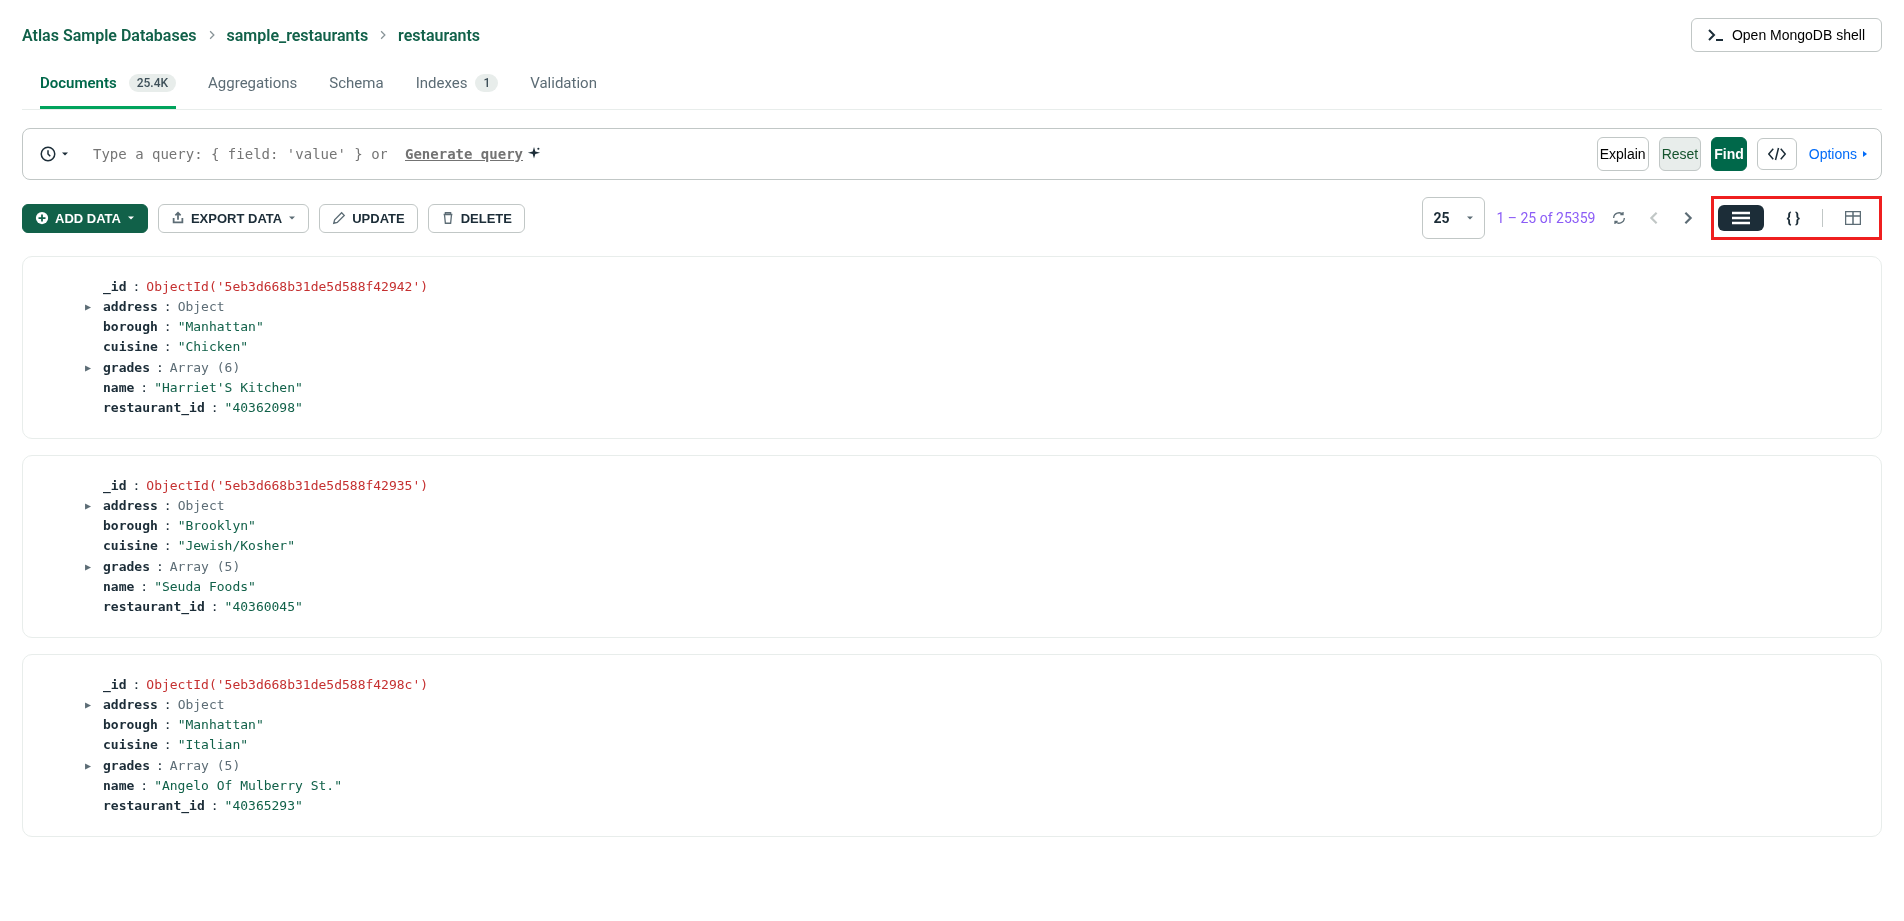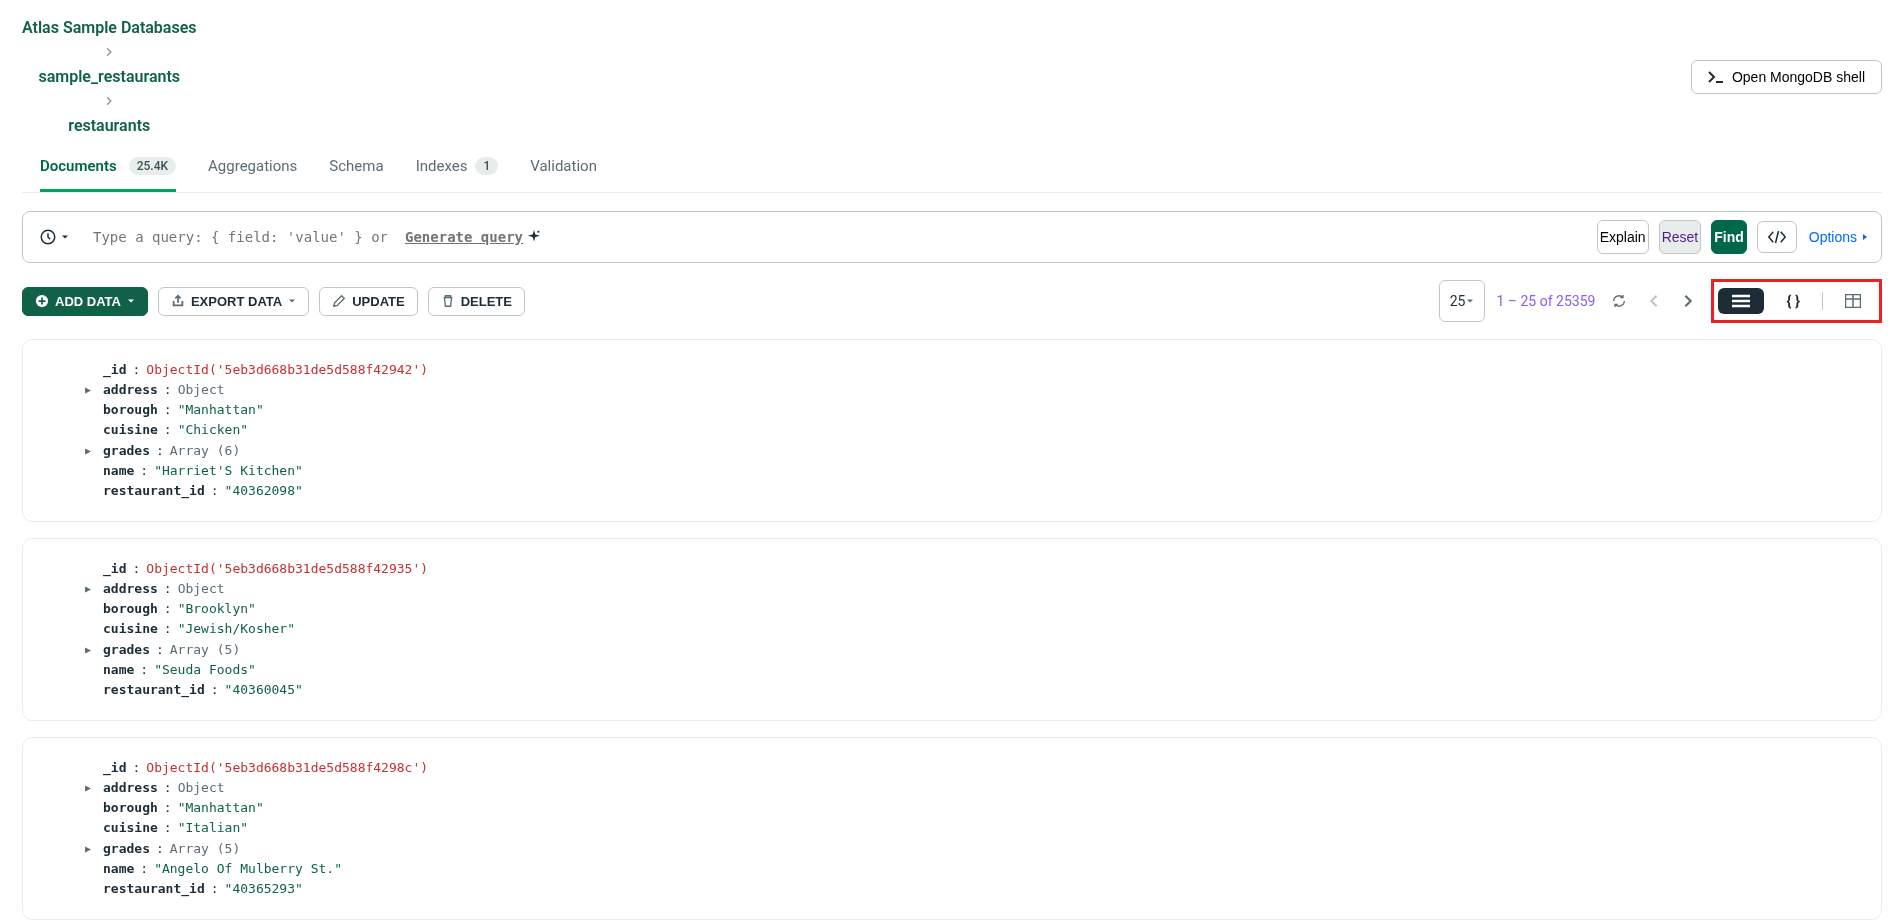--- a/index.html
+++ b/index.html
@@ -1,41 +1,41 @@
 <!DOCTYPE html>
 <html><head>
 <meta charset="utf-8">
 <style>
 * { box-sizing: border-box; margin: 0; padding: 0; }
 body { font-family: -apple-system, BlinkMacSystemFont, "Segoe UI", Roboto, sans-serif; background: #fff; color: #1c2d38; font-size: 14px; }
 .container { padding: 0 22px 22px 22px; }
 .breadcrumb-row { display: flex; align-items: center; justify-content: space-between; padding: 18px 0 12px 0; }
-.breadcrumb { display: flex; align-items: center; gap: 10px; font-size: 16px; flex-direction: column; }
+.breadcrumb { display: flex; align-items: center; gap: 10px; font-size: 16px; }
 .breadcrumb-item { color: #116149; font-weight: 600; }
 .breadcrumb-sep { color: #889397; }
 .shell-btn { border: 1px solid #c1c7c6; background: #fff; border-radius: 6px; padding: 8px 16px; font-size: 14px; font-weight: 500; display: flex; align-items: center; gap: 8px; cursor: pointer; justify-content: flex-end; }
 .tabs { display: flex; gap: 32px; border-bottom: 1px solid #e8edeb; padding-left: 18px; }
 .tab { padding: 10px 0 14px 0; font-size: 15px; color: #5c6c75; cursor: pointer; border-bottom: 3px solid transparent; display: flex; align-items: center; gap: 8px; }
 .tab.active { color: #00684a; font-weight: 600; border-bottom-color: #00a35c; gap: 12px; }
 .badge { background: #e8edeb; color: #3d4f58; border-radius: 9px; padding: 2px 8px; font-size: 12px; font-weight: 500; }
 .query-row { display: flex; align-items: center; gap: 10px; border: 1px solid #c1c7c6; border-radius: 8px; padding: 8px 10px; margin-top: 18px; }
 .clock-btn { display: flex; align-items: center; gap: 4px; padding: 4px 6px; cursor: pointer; color: #1c2d38; }
 .query-input { flex: 1; border: none; outline: none; font-family: "Menlo", "Consolas", monospace; font-size: 14px; color: #7f1d1d; padding: 6px 8px; }
 .query-gen { font-family: "Menlo", "Consolas", monospace; font-weight: 700; color: #737373; text-decoration: underline; cursor: pointer; display: flex; align-items: center; gap: 4px; margin-right: auto; }
 .btn { border-radius: 6px; padding: 8px 2px; font-size: 14px; font-weight: 500; cursor: pointer; border: 1px solid #c1c7c6; background: #fff; }
-.btn.reset { background: #e8edeb; color: #4c1d95; }
+.btn.reset { background: #e8edeb; color: #14532d; }
 .btn.find { background: #00684a; color: #fff; border-color: #00684a; font-weight: 600; }
 .btn.icon-only { padding: 8px 10px; }
 .btn.link { border: none; color: #016bf8; display: flex; align-items: center; gap: 4px; }
 .toolbar-row { display: flex; align-items: center; justify-content: space-between; margin-top: 16px; }
 .toolbar-left { display: flex; gap: 10px; }
 .tb-btn { border: 1px solid #c1c7c6; background: #fff; border-radius: 6px; padding: 6px 12px; font-size: 13px; font-weight: 600; display: flex; align-items: center; gap: 6px; cursor: pointer; color: #1c2d38; }
 .tb-btn.primary { background: #116149; color: #fff; border-color: #116149; }
 .toolbar-right { display: flex; align-items: center; gap: 12px; }
-.page-select { border: 1px solid #c1c7c6; border-radius: 6px; padding: 12px 10px; display: flex; align-items: center; gap: 0; cursor: pointer; font-weight: 400; }
+.page-select { border: 1px solid #c1c7c6; border-radius: 6px; padding: 12px 10px; display: flex; align-items: center; gap: 16px; cursor: pointer; font-weight: 700; }
 .page-info { font-weight: 400; color: #8b5cf6; }
 .nav-icon { padding: 4px; cursor: pointer; color: #5c6c75; }
 .nav-icon.disabled { color: #c1c7c6; }
 .view-group { display: flex; align-items: center; gap: 8px; padding: 4px; border: 3px solid #ef1f1f; }
 .view-btn { border-radius: 6px; padding: 6px 14px; cursor: pointer; display: flex; align-items: center; }
 .view-btn.active { background: #1c2d38; color: #fff; }
 .view-sep { width: 1px; height: 18px; background: #c1c7c6; }
 .doc-card { border: 1px solid #e8edeb; border-radius: 10px; padding: 20px 20px 20px 76px; margin-top: 16px; font-family: "Menlo", "Consolas", monospace; font-size: 13px; line-height: 1.55; }
 .doc-line { display: flex; align-items: center; gap: 6px; }
 .caret-col { width: 12px; margin-left: -14px; color: #5c6c75; font-size: 10px; }

